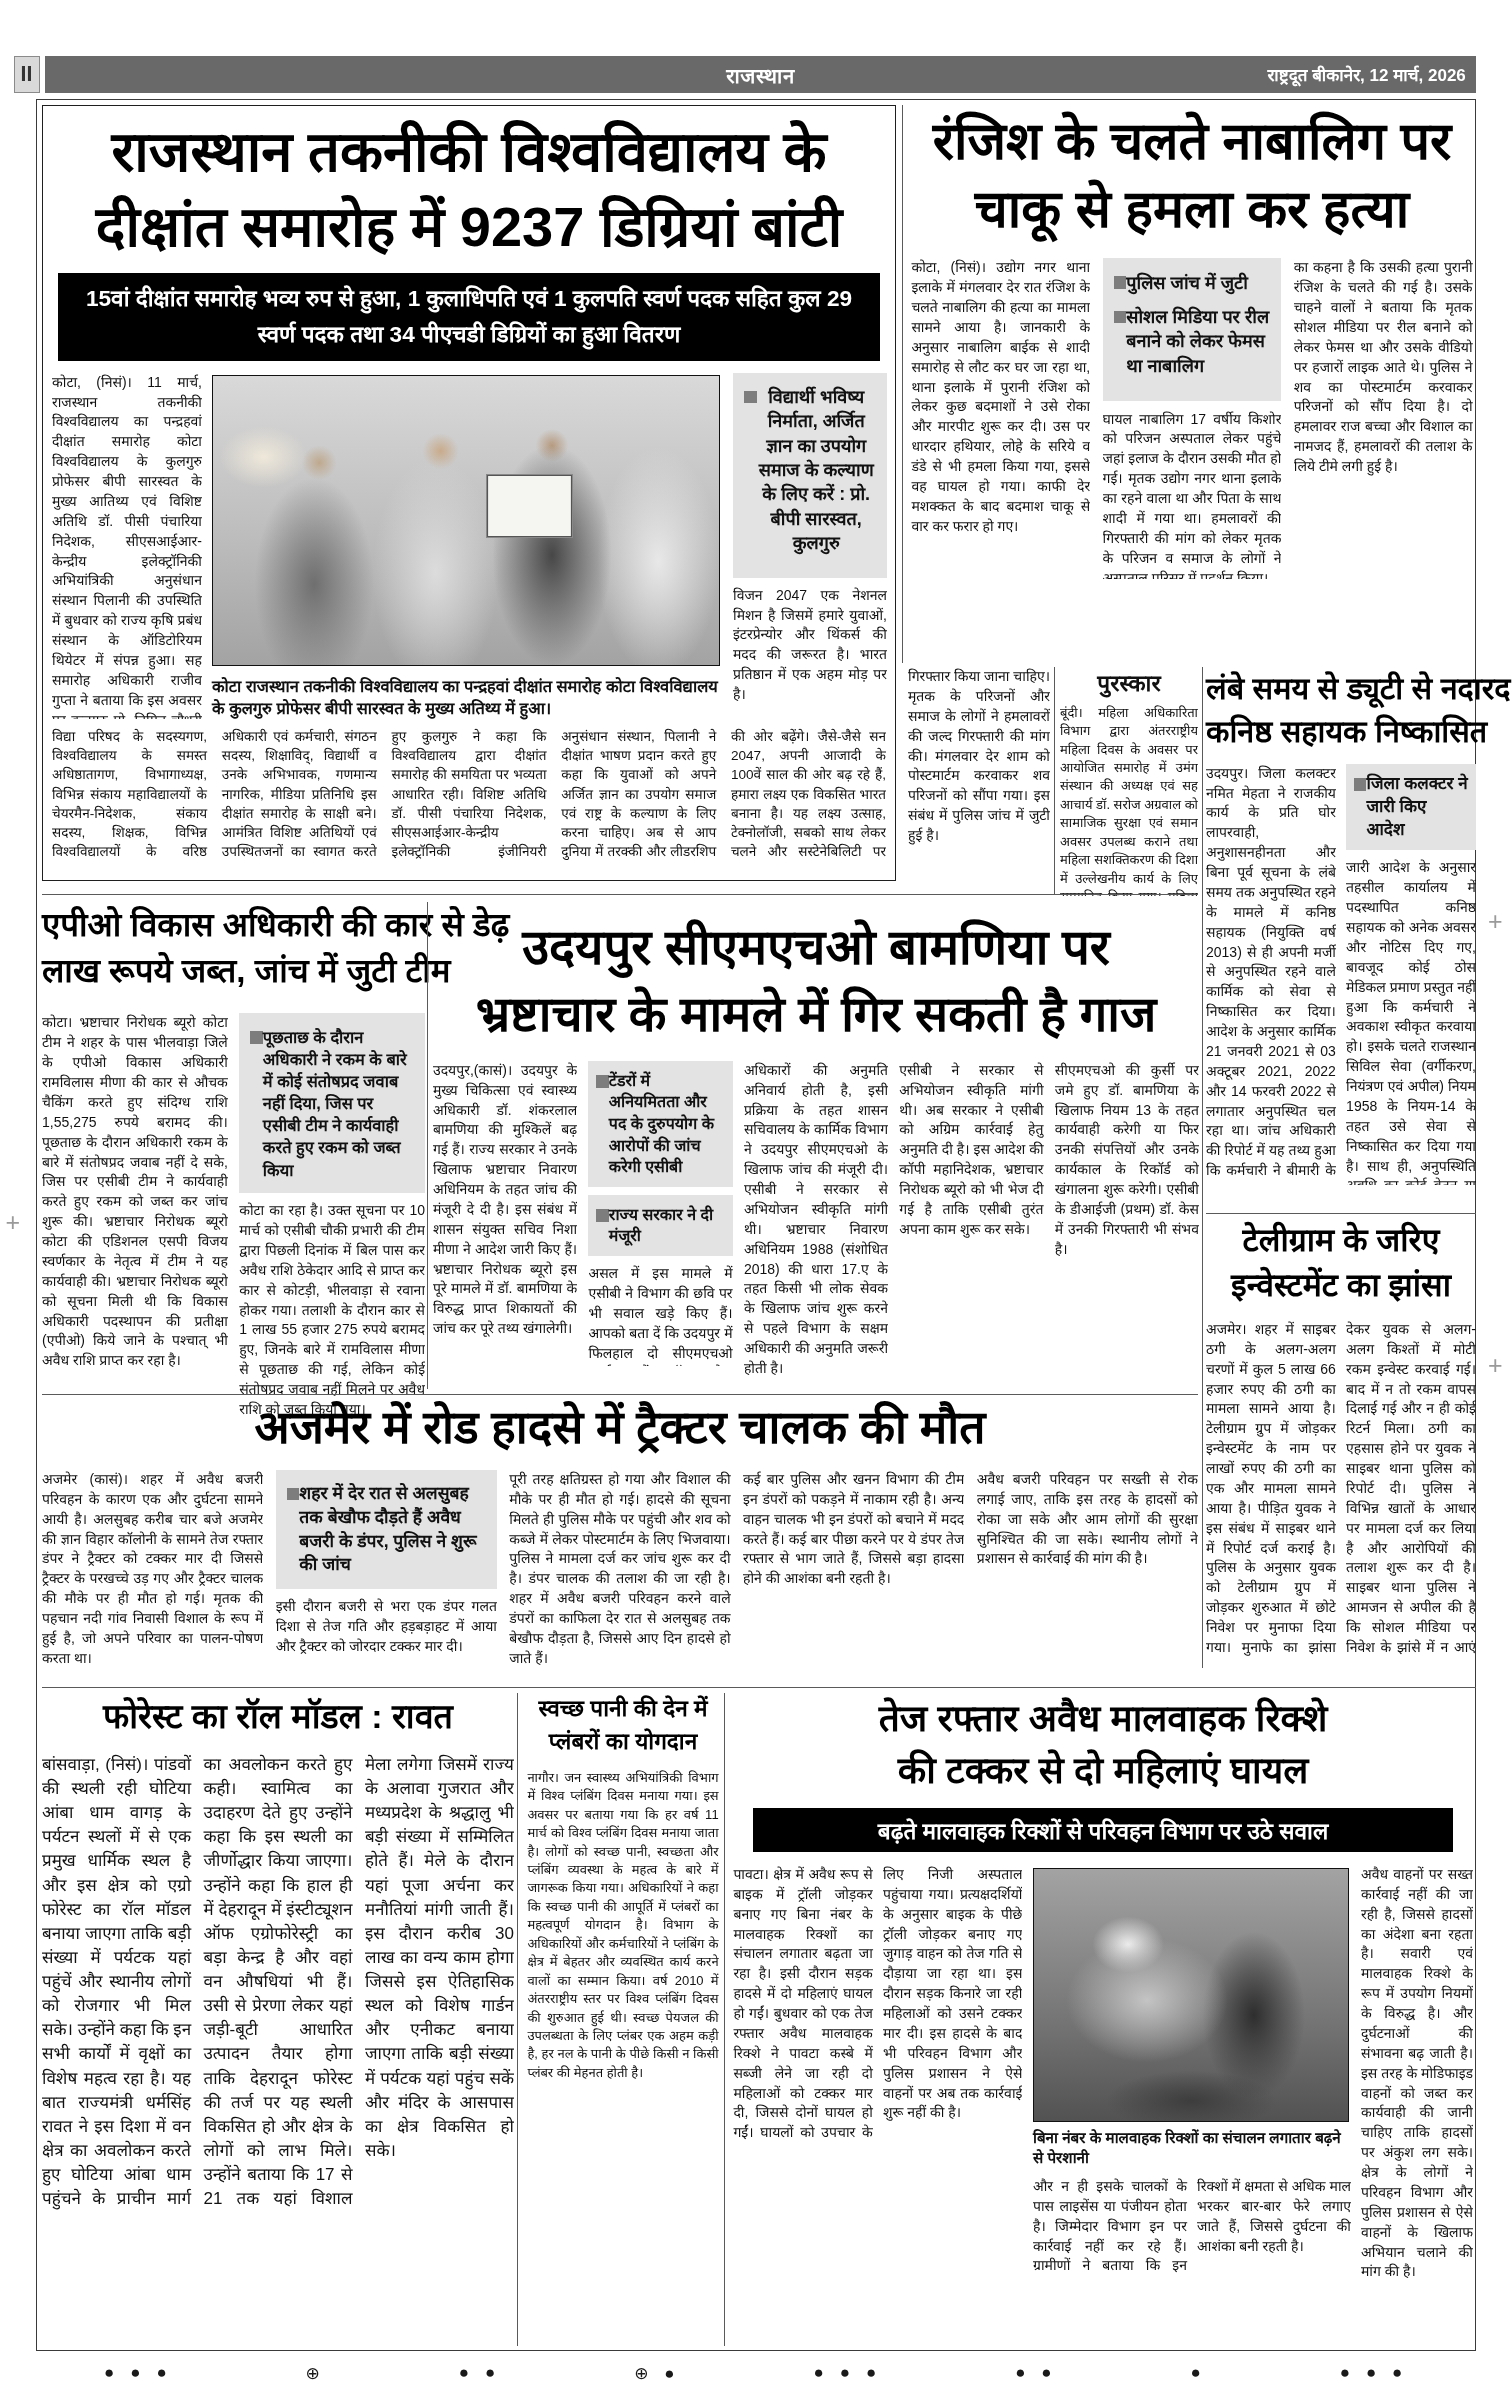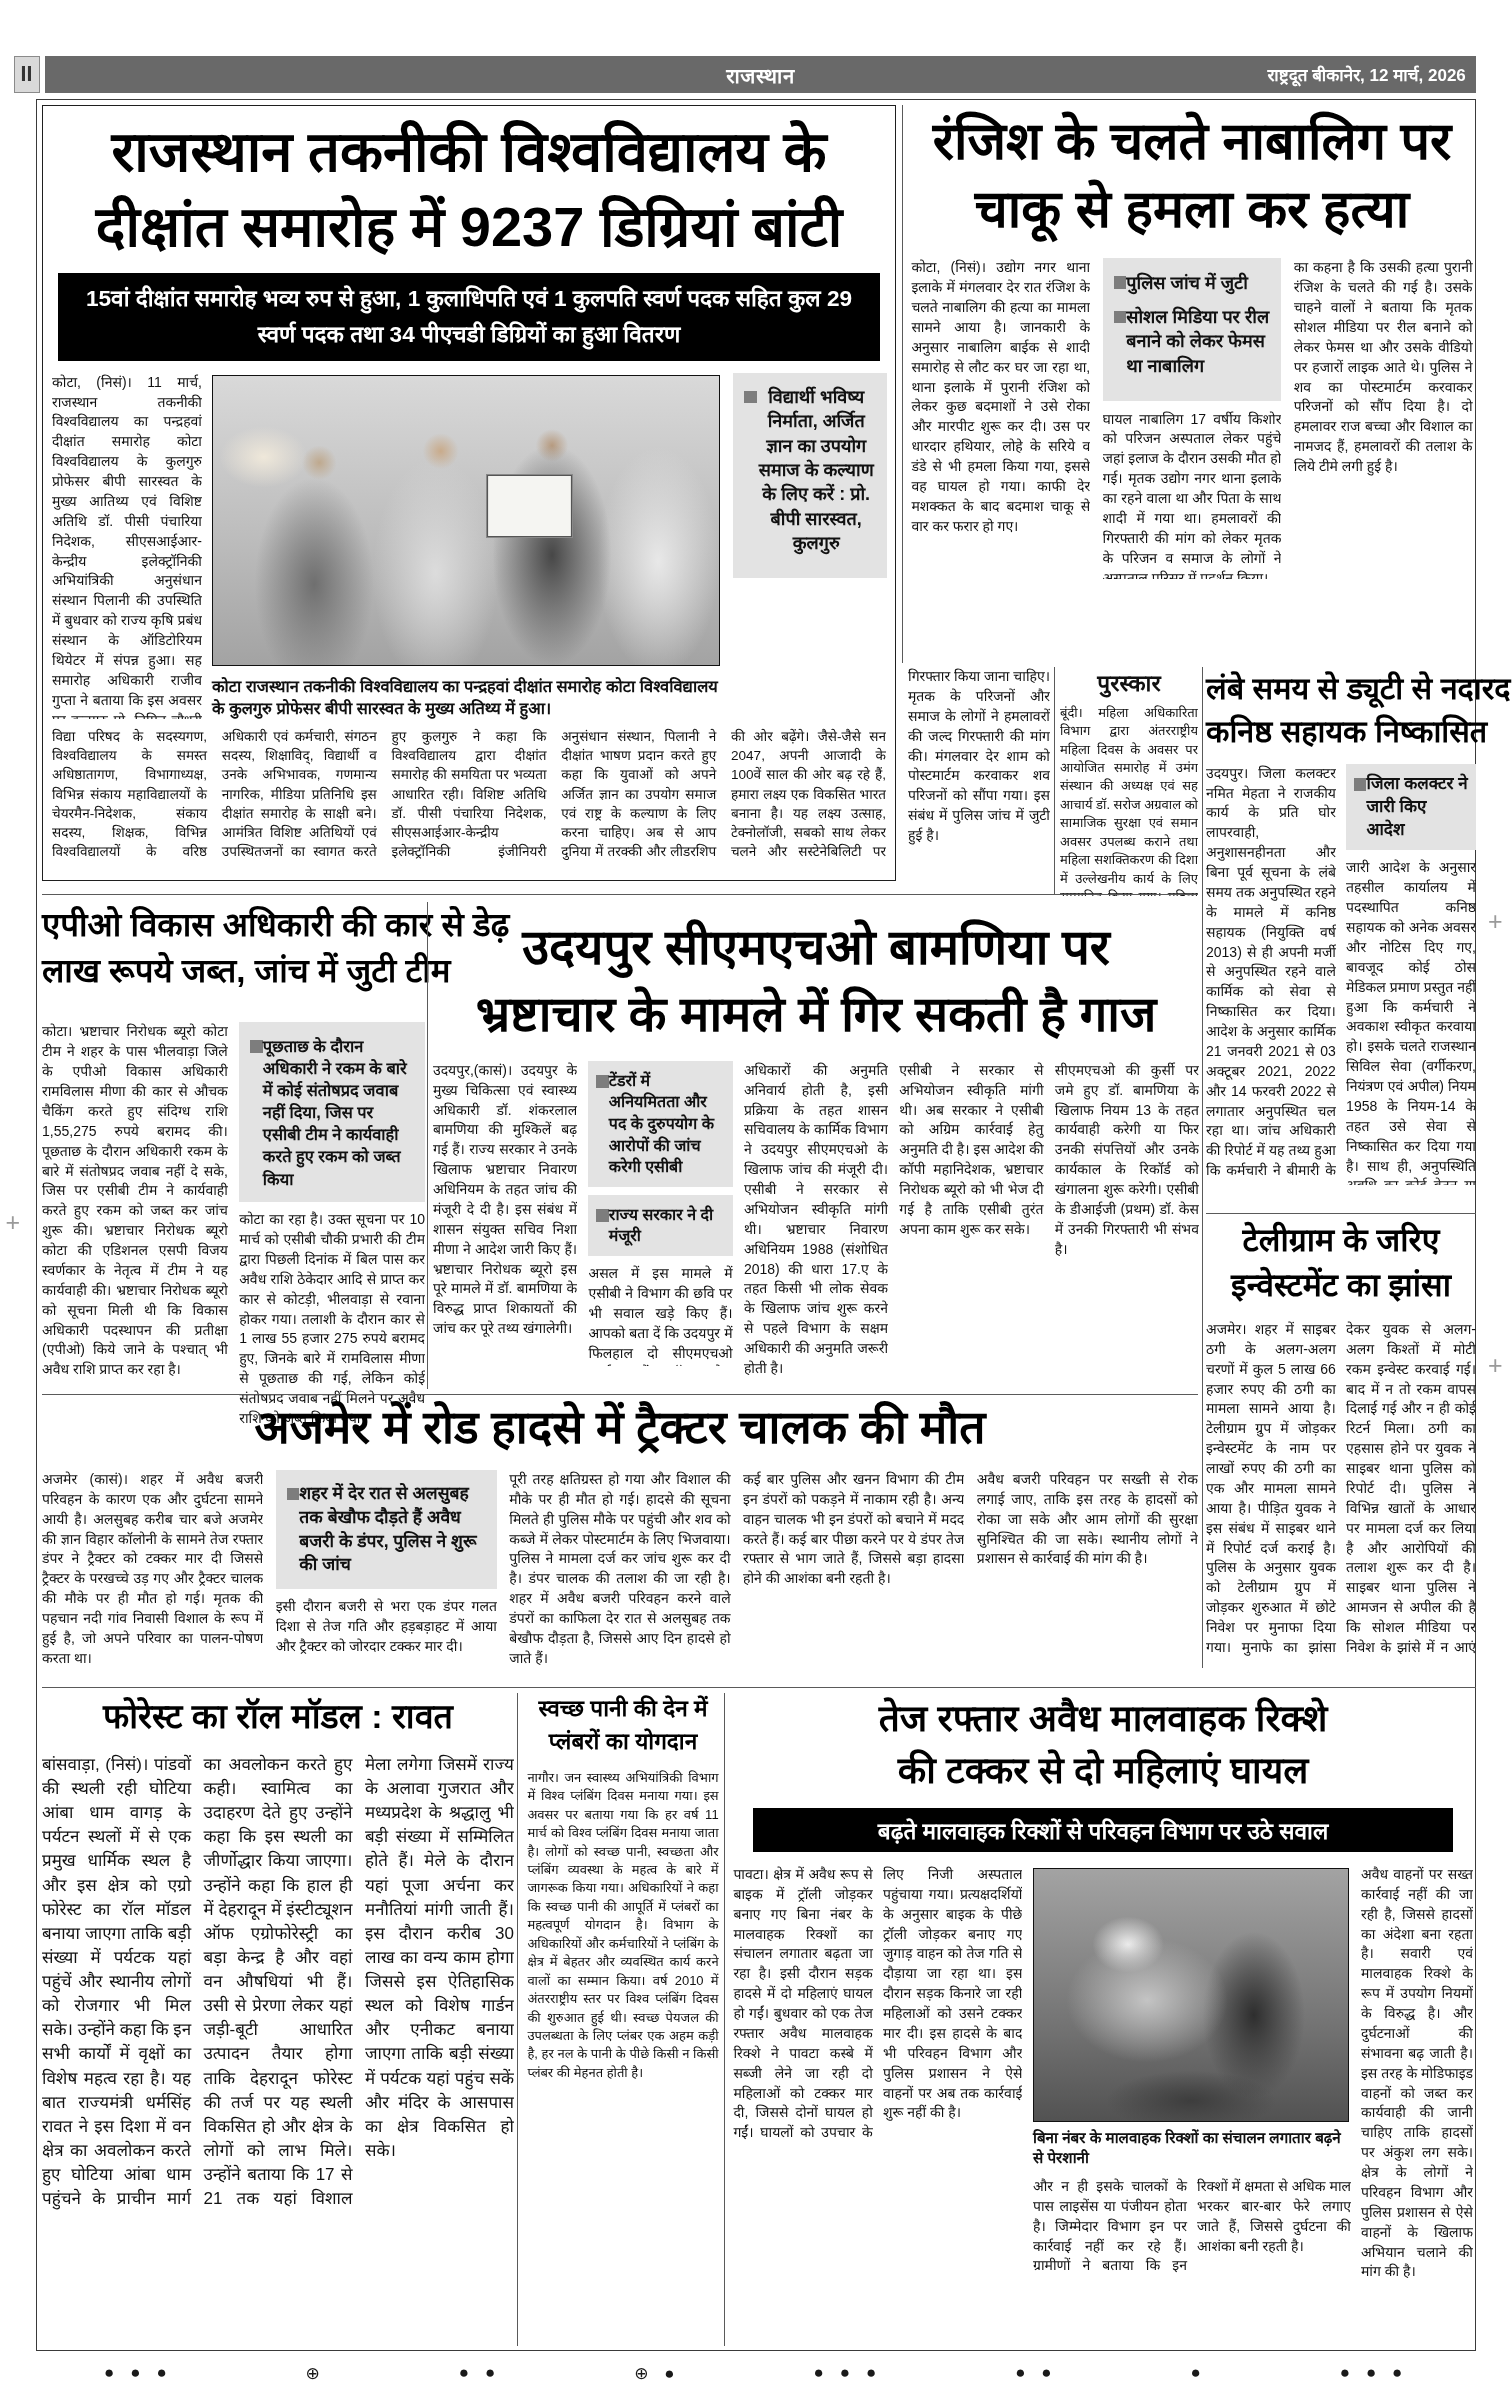--- a/index.html
+++ b/index.html
@@ -82,21 +82,21 @@
   .suspend .notebox .txt{font-size:17px;}
 
   
   .telegram{left:1206px;top:1218px;width:270px;height:449px;}
   .telegram-hl{font-size:32px;line-height:1.4;}
   .telegram-body{margin-top:12.4px;height:350px;column-count:2;column-gap:10.2px;}
 
   
   .apo{left:42px;top:902px;width:383px;height:487px;}
   .apo-hl{font-size:33px;line-height:1.4;}
-  .apo-body{display:flex;gap:11.3px;margin-top:28px;height:361px;}
+  .apo-body{display:flex;gap:11.3px;margin-top:19px;height:361px;}
   .apo-body .c{flex:1 1 0;}
   .apo .notebox .txt{font-size:16.4px;}
 
   
   .cmho{left:433px;top:914px;width:766px;height:475px;}
   .cmho-hl{font-size:49px;line-height:1.36;}
   .cmho-body{display:flex;gap:11.3px;margin-top:13.6px;height:316px;}
   .cmho-body .c{flex:1 1 0;}
   .cmho .notebox{padding:9px 8px;margin-bottom:8px;}
   .cmho .notebox .txt{font-size:16px;}
@@ -168,20 +168,21 @@
         <div class="certificate"></div>
       </div>
       <div class="lead-caption">कोटा राजस्थान तकनीकी विश्वविद्यालय का पन्द्रहवां दीक्षांत समारोह कोटा विश्वविद्यालय के कुलगुरु प्रोफेसर बीपी सारस्वत के मुख्य अतिथ्य में हुआ।</div>
       <div class="lead-right">
         <div class="notebox">
           <div class="item">
             <span class="sq"></span>
             <span class="txt">विद्यार्थी भविष्य निर्माता, अर्जित ज्ञान का उपयोग समाज के कल्याण के लिए करें : प्रो. बीपी सारस्वत, कुलगुरु</span>
           </div>
         </div>
+        <div class="bodytxt" style="height:152px">विजन 2047 एक नेशनल मिशन है जिसमें हमारे युवाओं, इंटरप्रेन्योर और थिंकर्स की मदद की जरूरत है। भारत प्रतिष्ठान में एक अहम मोड़ पर है।</div>
       </div>
     </div>
     <div class="lead-bottom">विद्या परिषद के सदस्यगण, विश्वविद्यालय के समस्त अधिष्ठातागण, विभागाध्यक्ष, विभिन्न संकाय महाविद्यालयों के चेयरमैन-निदेशक, संकाय सदस्य, शिक्षक, विभिन्न विश्वविद्यालयों के वरिष्ठ अधिकारी एवं कर्मचारी, संगठन सदस्य, शिक्षाविद्, विद्यार्थी व उनके अभिभावक, गणमान्य नागरिक, मीडिया प्रतिनिधि इस दीक्षांत समारोह के साक्षी बने। आमंत्रित विशिष्ट अतिथियों एवं उपस्थितजनों का स्वागत करते हुए कुलगुरु ने कहा कि विश्वविद्यालय द्वारा दीक्षांत समारोह की समयिता पर भव्यता आधारित रही। विशिष्ट अतिथि डॉ. पीसी पंचारिया निदेशक, सीएसआईआर-केन्द्रीय इलेक्ट्रॉनिकी इंजीनियरी अनुसंधान संस्थान, पिलानी ने दीक्षांत भाषण प्रदान करते हुए कहा कि युवाओं को अपने अर्जित ज्ञान का उपयोग समाज एवं राष्ट्र के कल्याण के लिए करना चाहिए। अब से आप दुनिया में तरक्की और लीडरशिप की ओर बढ़ेंगे। जैसे-जैसे सन 2047, अपनी आजादी के 100वें साल की ओर बढ़ रहे हैं, हमारा लक्ष्य एक विकसित भारत बनाना है। यह लक्ष्य उत्साह, टेक्नोलॉजी, सबको साथ लेकर चलने और सस्टेनेबिलिटी पर आधारित है। मुख्य अतिथि कोटा विश्वविद्यालय के कुलगुरु प्रोफेसर बीपी सारस्वत ने कहा कि यह उपाधि प्राप्त करना विद्यार्थियों के जीवन का एक महत्वपूर्ण और गौरवपूर्ण अवसर है। डिग्री विद्यार्थियों के लंबे शैक्षणिक सफर का प्रमाण है। इससे विद्यार्थियों ने कठिन परिश्रम, अनुशासन और समर्पण के साथ अपने सपनों को साकार किया है। वे समाज और राष्ट्र के विकास में महत्वपूर्ण योगदान देने के लिए तैयार हैं।</div>
   </div>
 
   <div class="abs murder-block">
     <div class="hl murder-hl">
       <div>रंजिश के चलते नाबालिग पर</div>
       <div>चाकू से हमला कर हत्या</div>
     </div>

